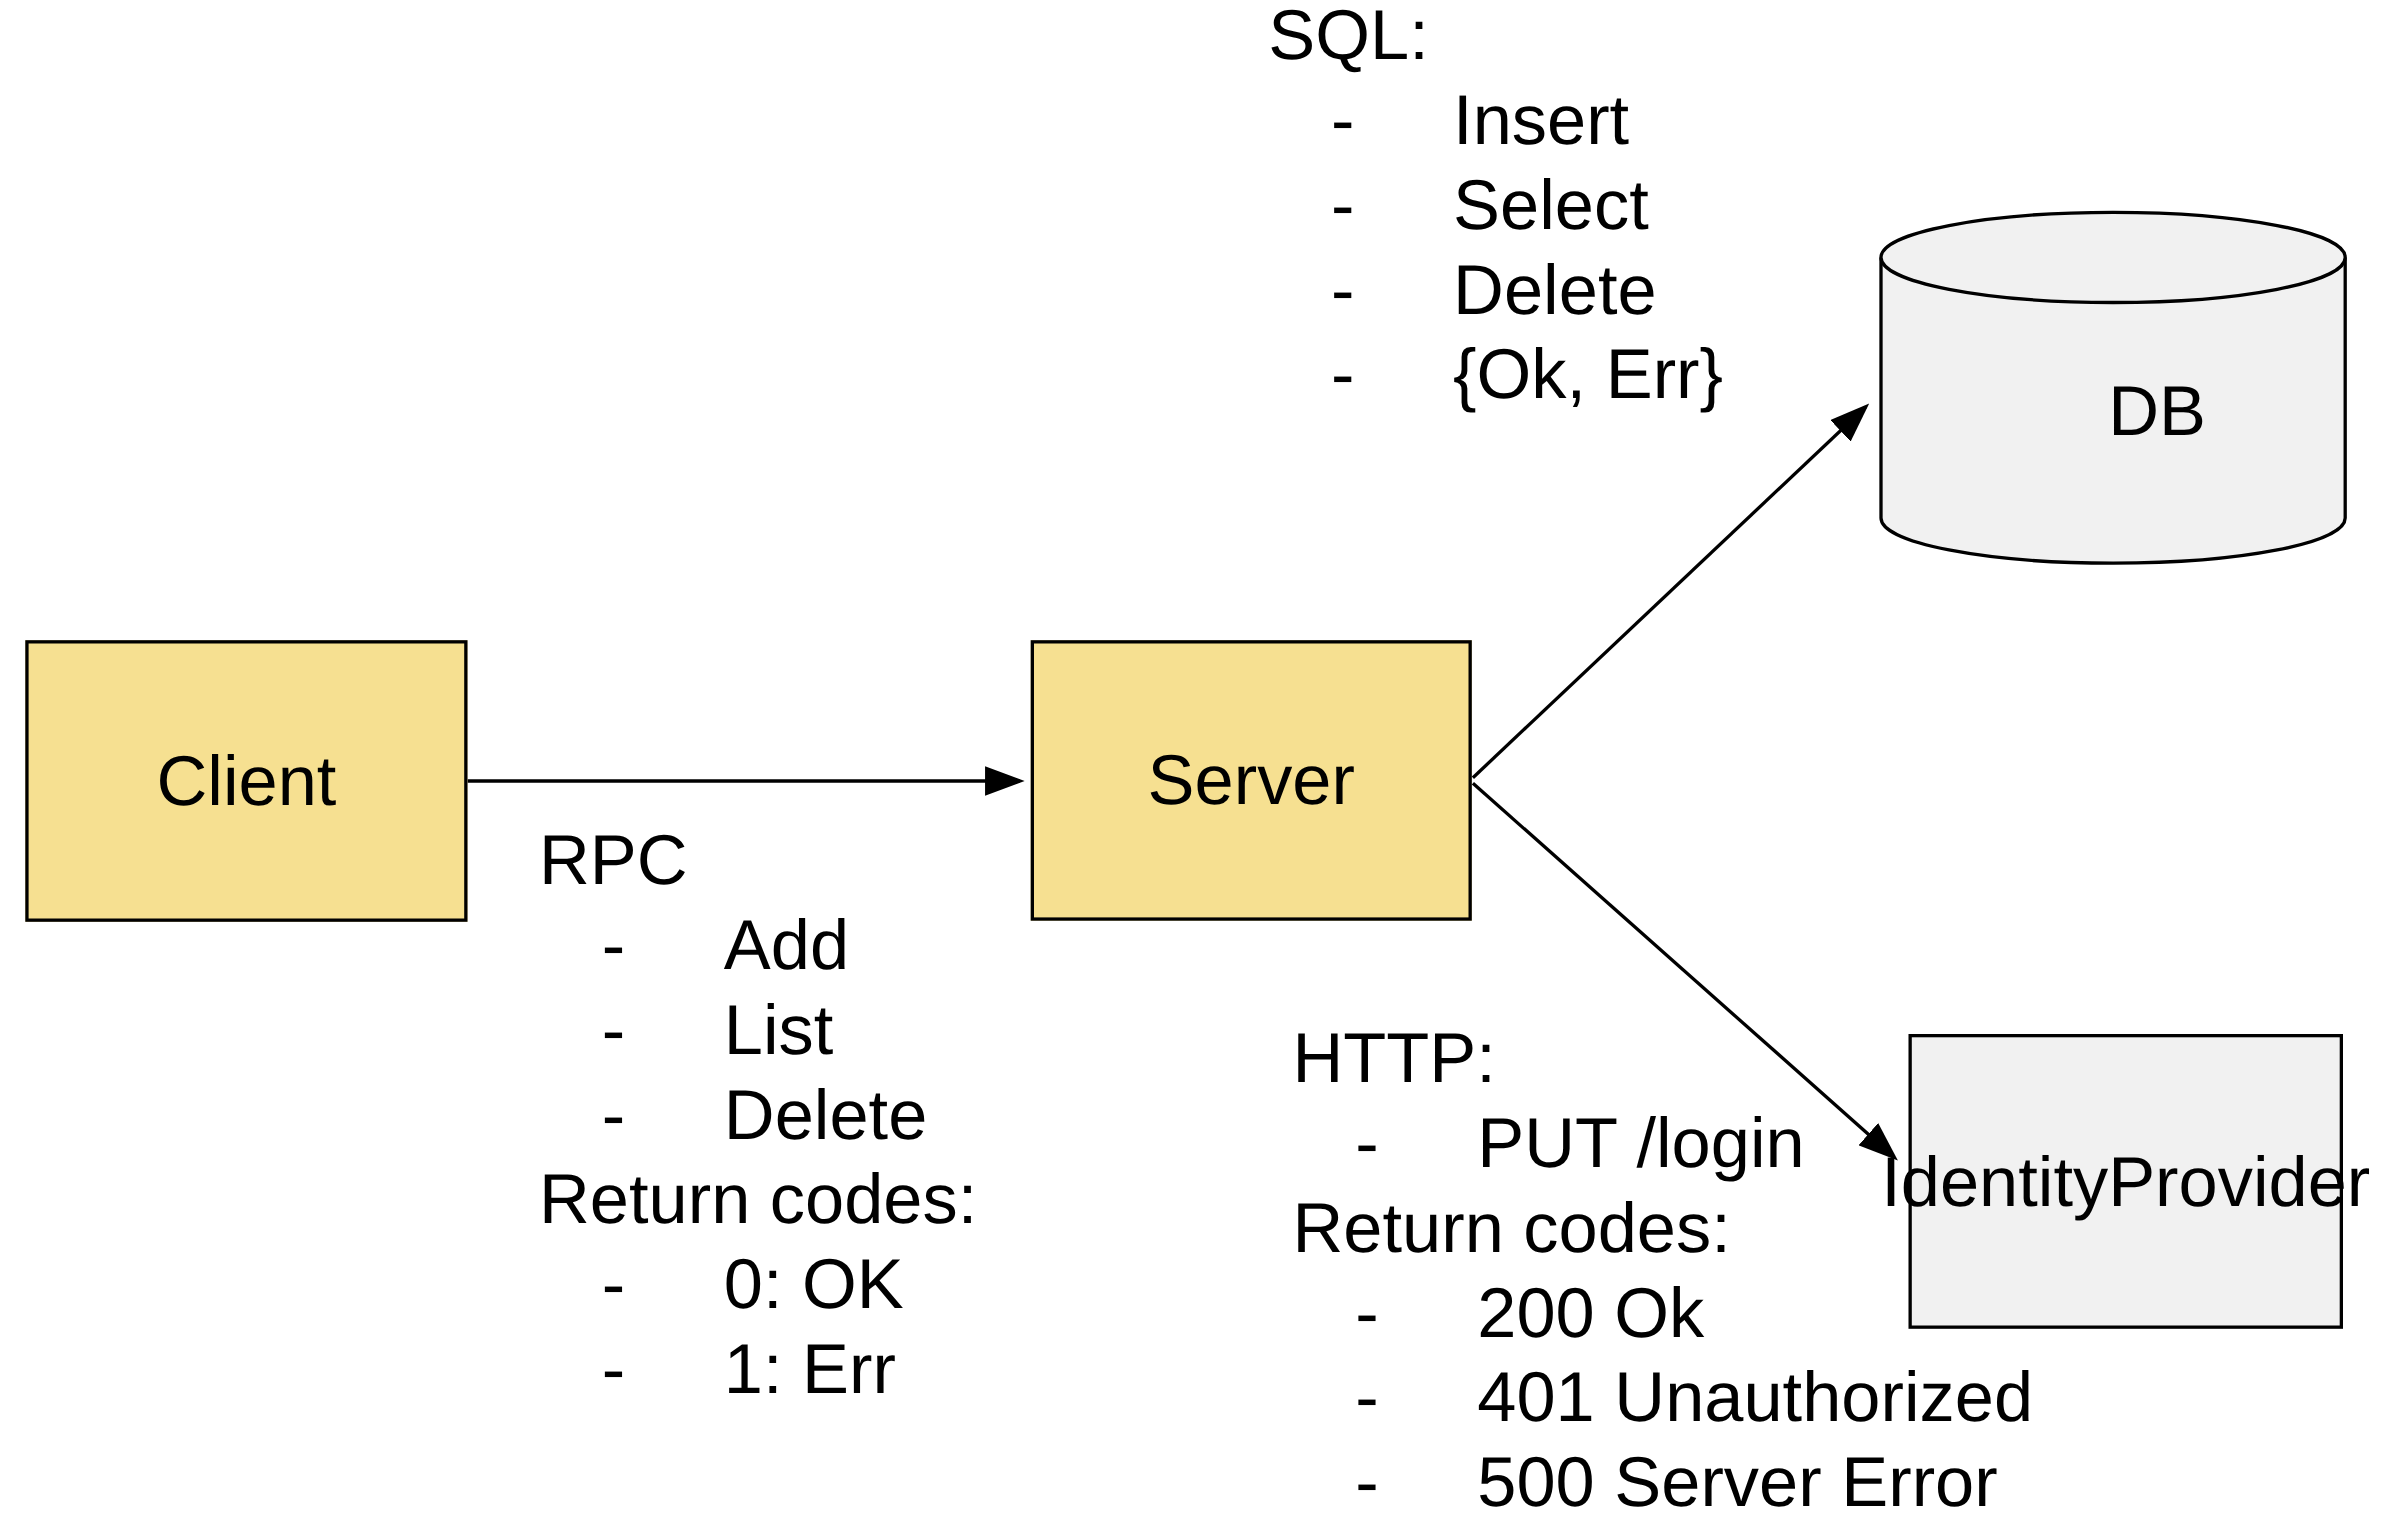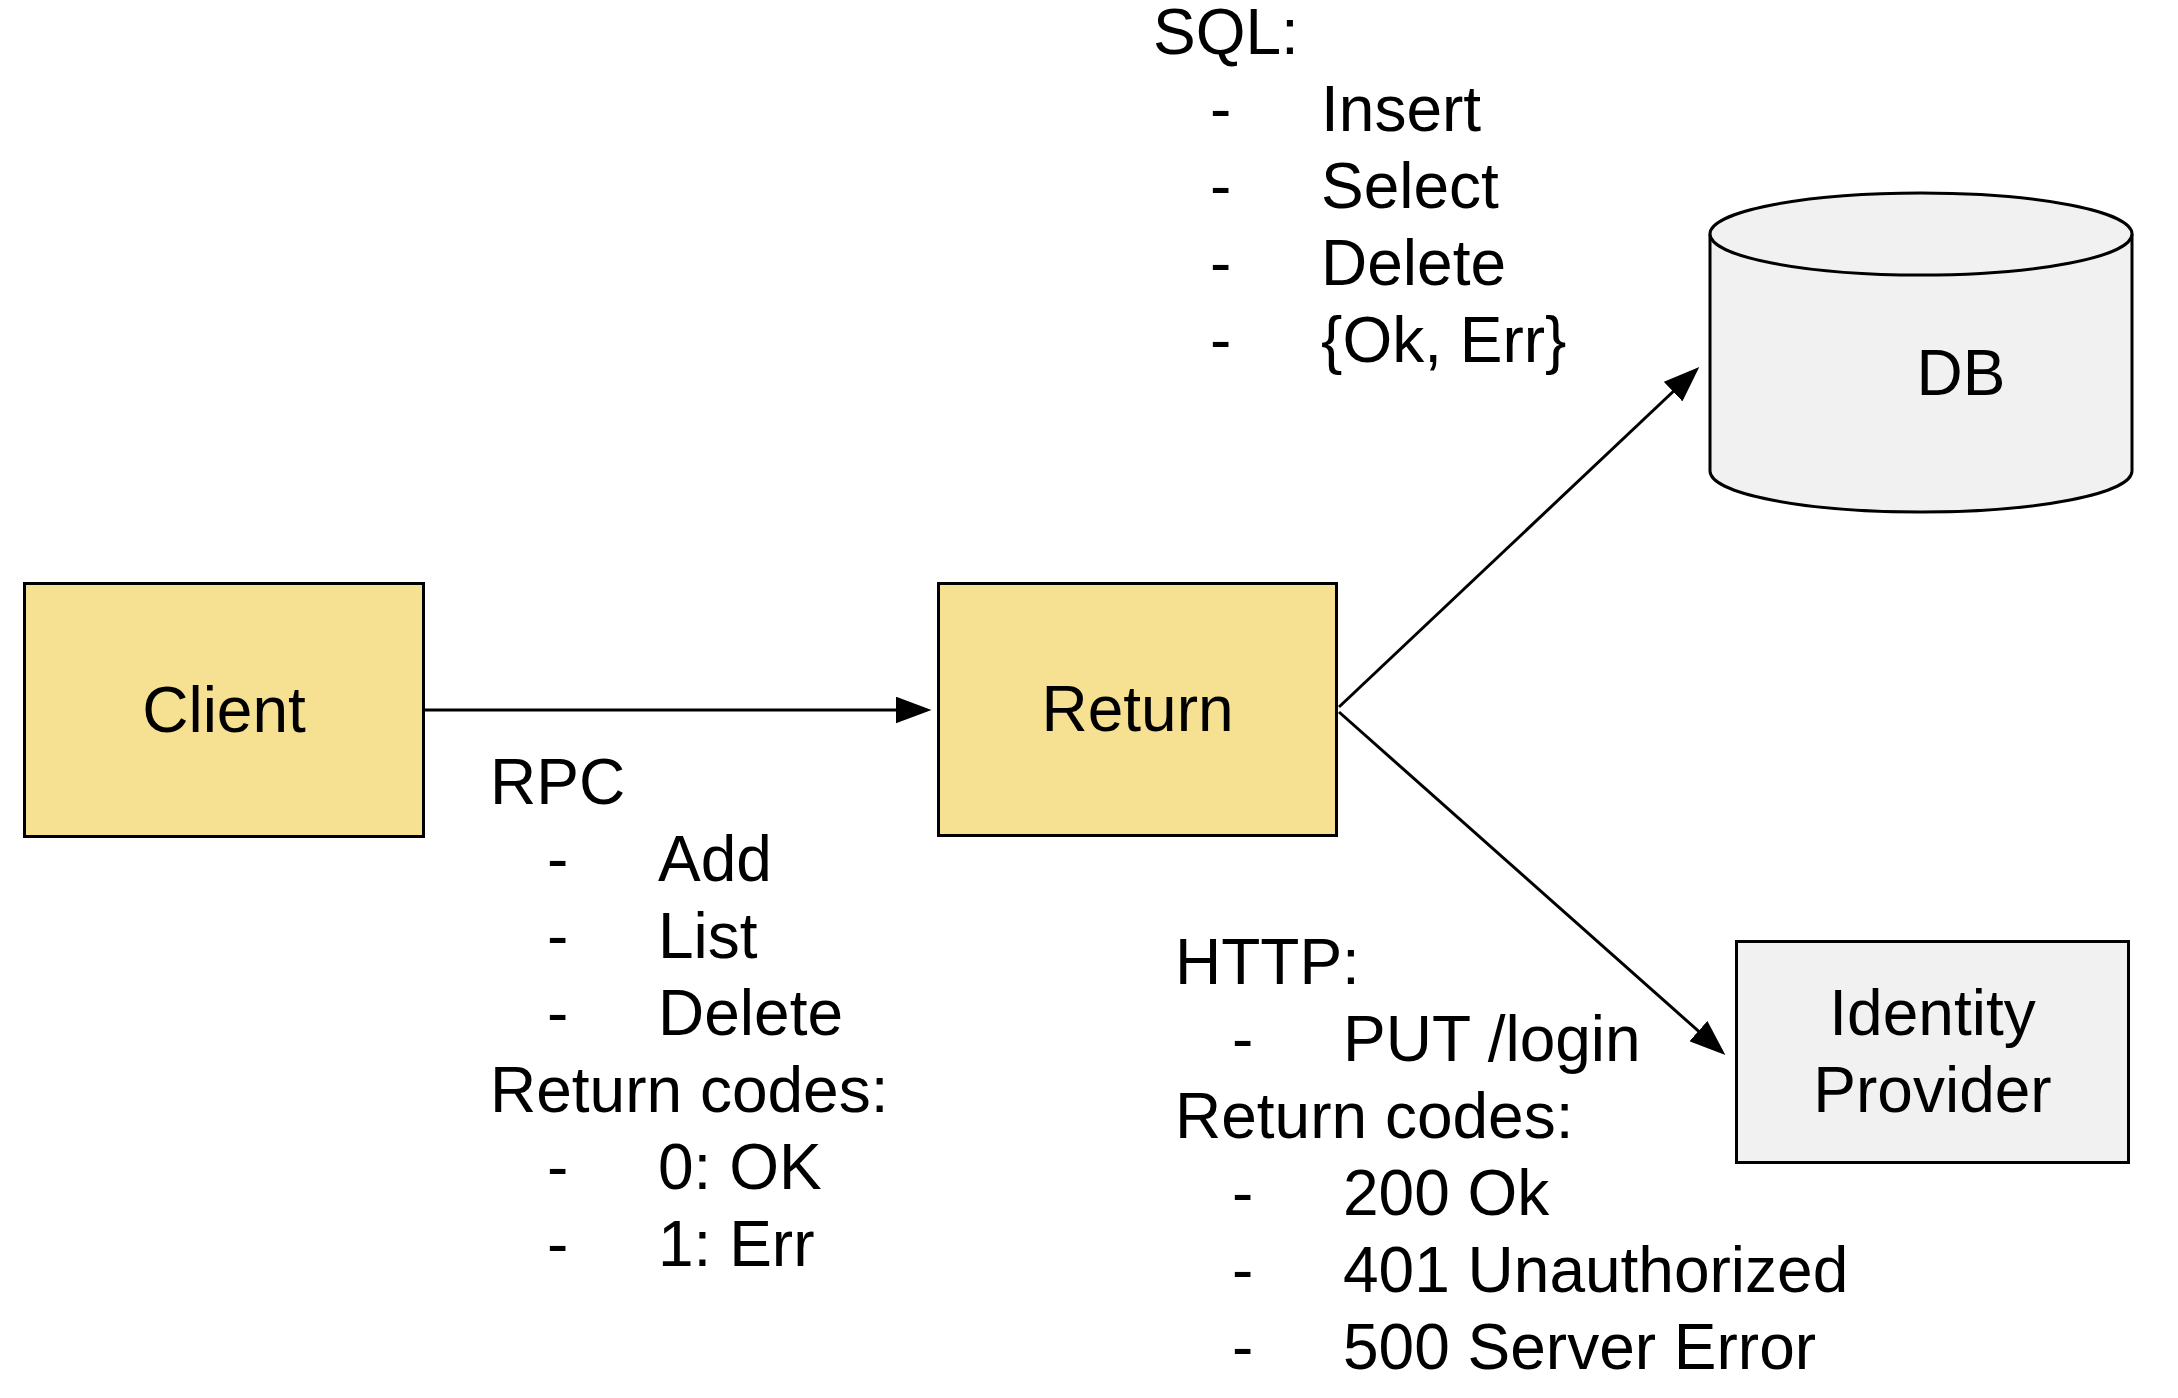--- a/index.html
+++ b/index.html
@@ -27,21 +27,21 @@
     justify-content: center;
     text-align: center;
     font-size: 64px;
     line-height: 77px;
     white-space: nowrap;
   }
   .node.yellow { background: var(--yellow); align-items: center; }
   .node.gray { background: var(--gray); }
   #client-node  { left: 23px;  top: 582px; width: 402px; height: 256px; }
   #backend-node { left: 937px; top: 582px; width: 401px; height: 255px; }
-  #idp-node     { left: 1735px; top: 940px; width: 395px; height: 224px; flex-direction: column; }
+  #idp-node     { left: 1735px; top: 940px; width: 395px; height: 268px; flex-direction: row; }
   #db-label-box {
     position: absolute;
     left: 1710px; top: 234px; width: 502px; height: 278px;
     display: flex; align-items: center; justify-content: center;
     font-size: 64px; line-height: 77px;
   }
   #connector-layer {
     position: absolute;
     left: 0; top: 0;
     width: 2178px; height: 1398px;
@@ -82,21 +82,21 @@
     <line x1="425" y1="710" x2="927" y2="710" stroke="#000" stroke-width="3" marker-end="url(#arrowhead)"></line>
     <line x1="1339" y1="707" x2="1696" y2="370" stroke="#000" stroke-width="3" marker-end="url(#arrowhead)"></line>
     <line x1="1339" y1="712" x2="1722" y2="1052" stroke="#000" stroke-width="3" marker-end="url(#arrowhead)"></line>
   </svg>
 
   <div id="client-node" class="node yellow">
     <span>Client</span>
   </div>
 
   <div id="backend-node" class="node yellow">
-    <span>Return</span>
+    <span>Server</span>
   </div>
 
   <div id="db-label-box">
     <span>DB</span>
   </div>
 
   <div id="idp-node" class="node gray">
     <span>Identity</span>
     <span>Provider</span>
   </div>

